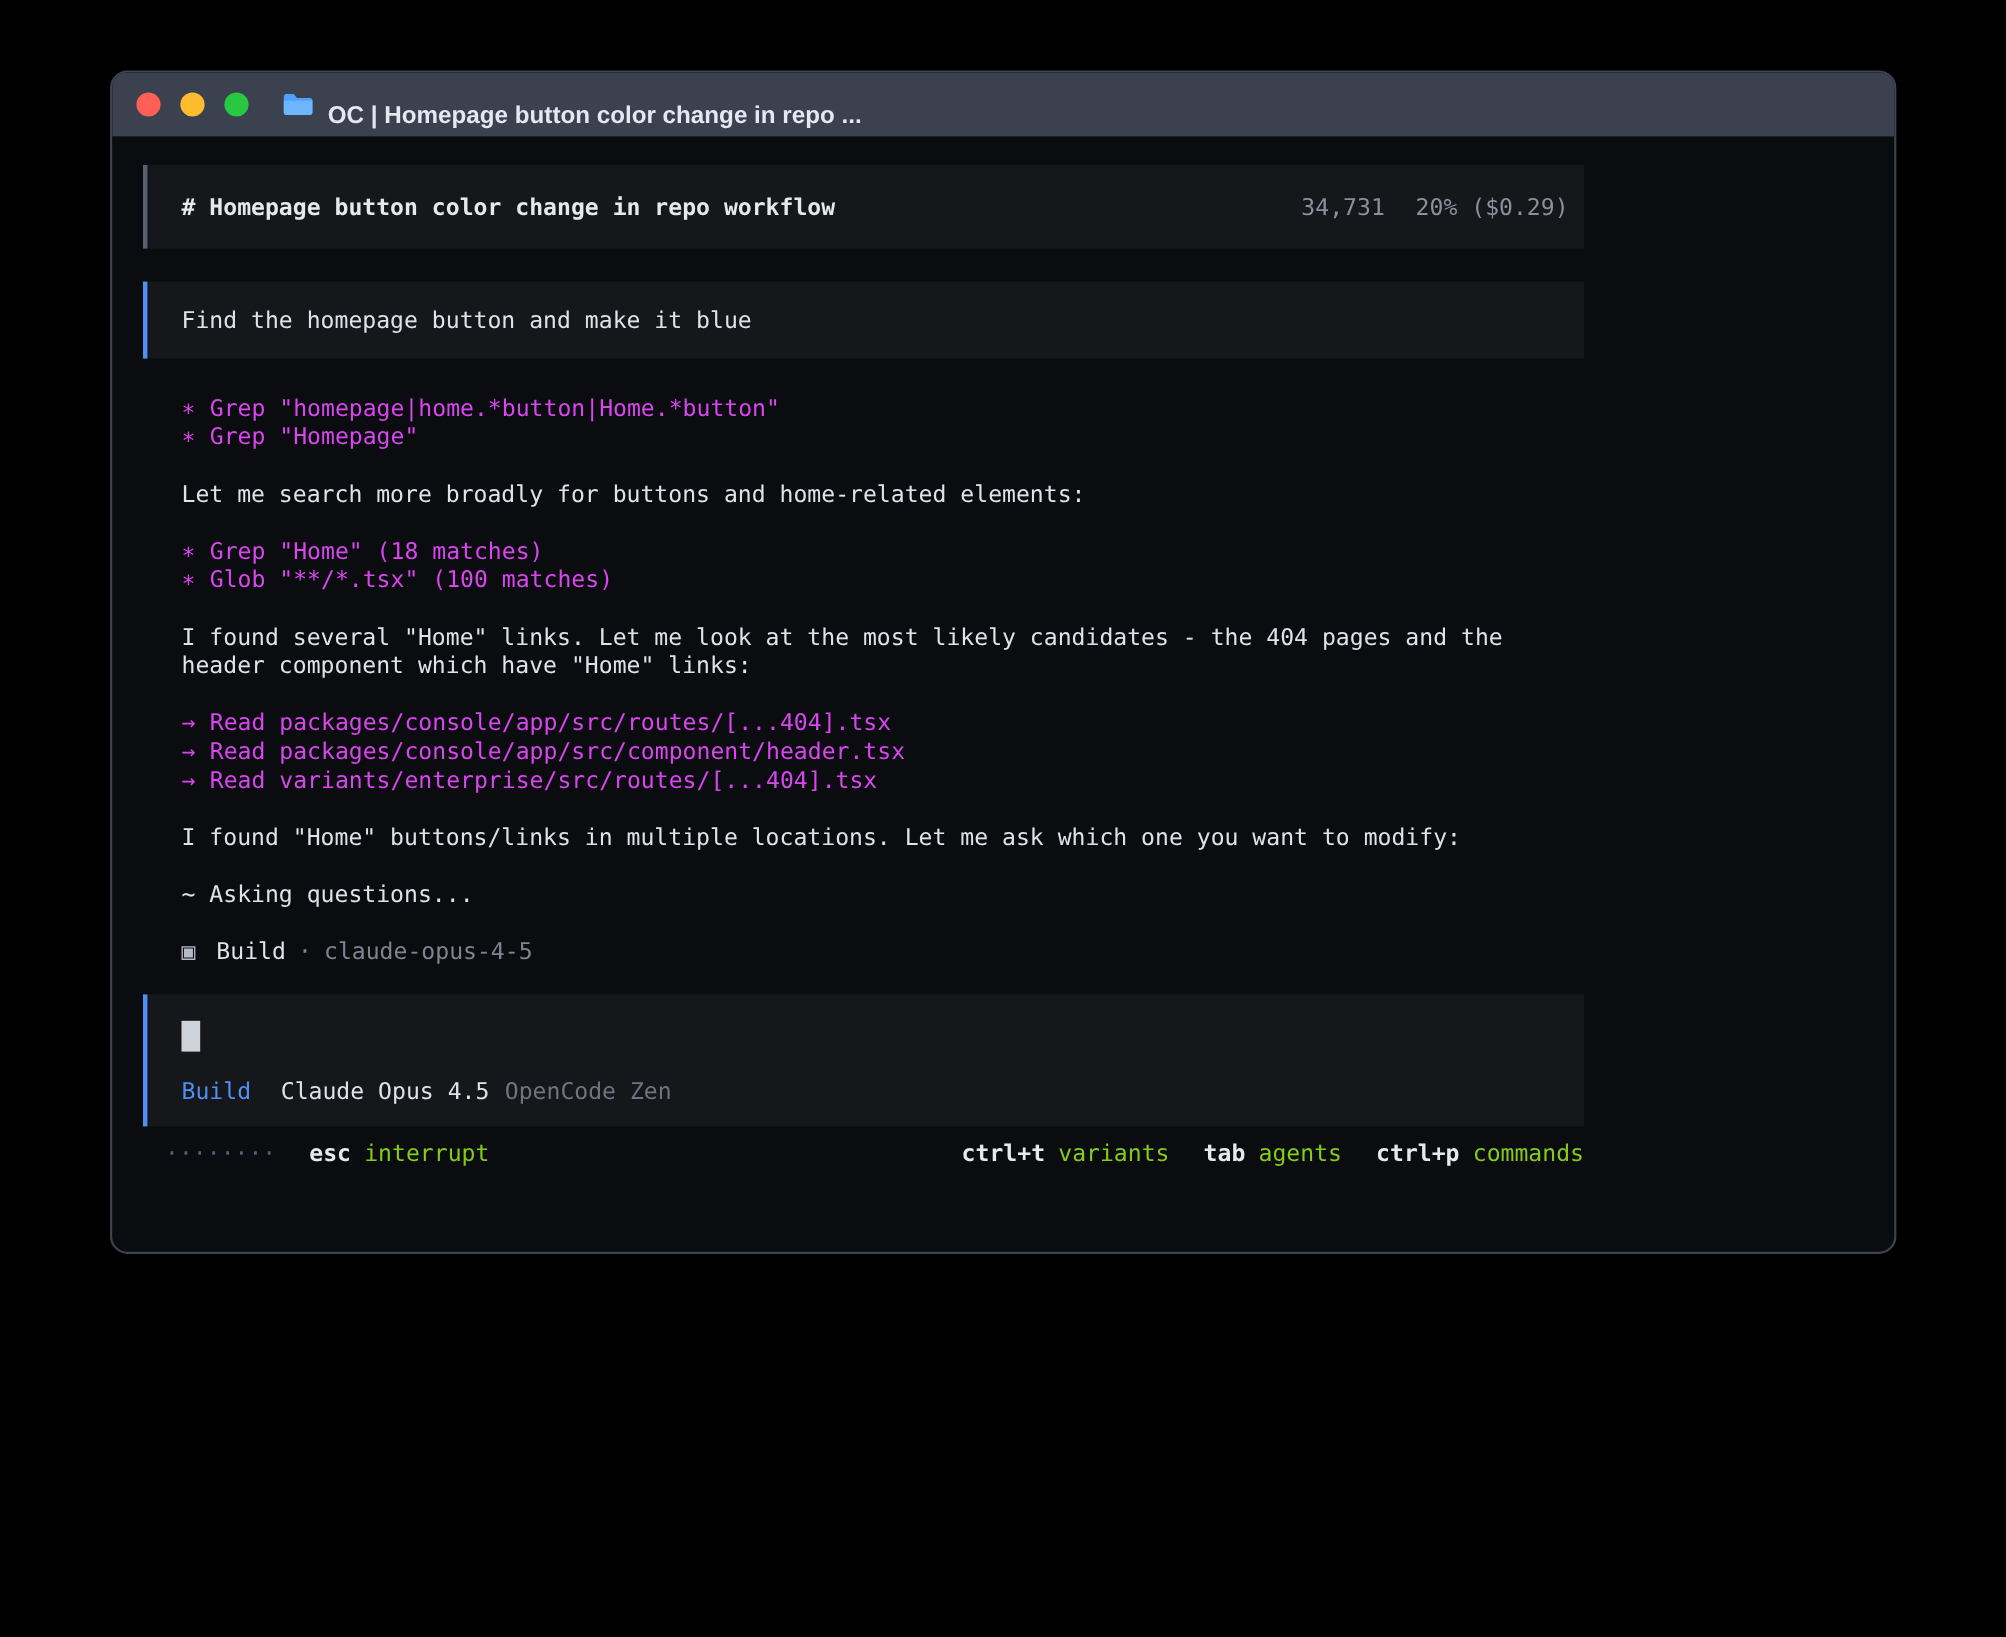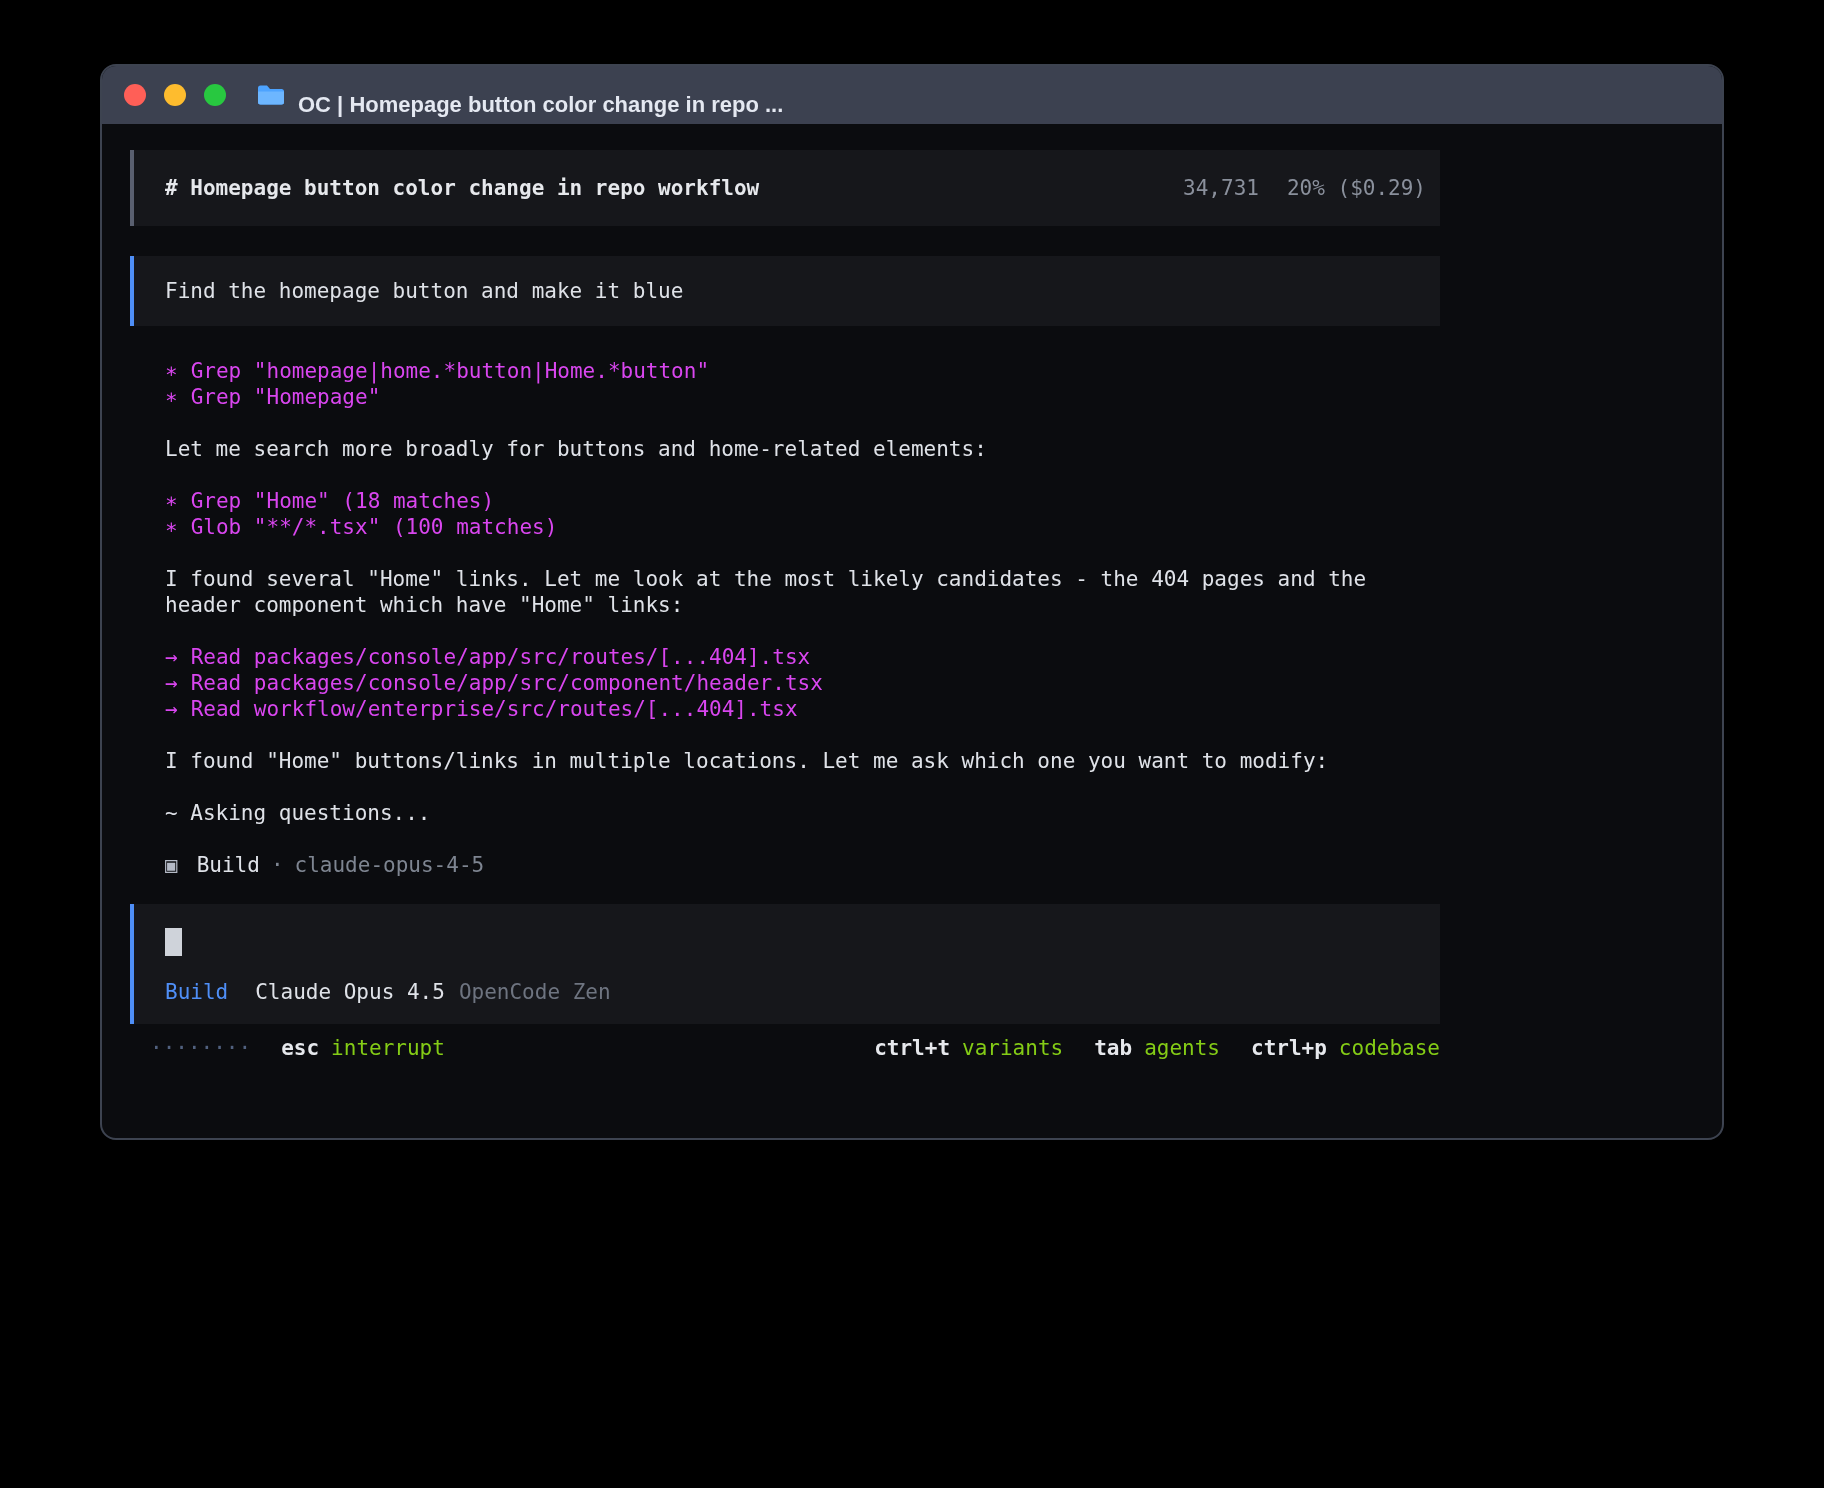--- a/index.html
+++ b/index.html
@@ -123,21 +123,21 @@
       <div class="para">
         <div class="tool-line"><span class="pfx">∗</span><span>Grep "Home" (18 matches)</span></div>
         <div class="tool-line"><span class="pfx">∗</span><span>Glob "**/*.tsx" (100 matches)</span></div>
       </div>
 
       <div class="para white">I found several "Home" links. Let me look at the most likely candidates - the 404 pages and the header component which have "Home" links:</div>
 
       <div class="para">
         <div class="tool-line"><span class="pfx">→</span><span>Read packages/console/app/src/routes/[...404].tsx</span></div>
         <div class="tool-line"><span class="pfx">→</span><span>Read packages/console/app/src/component/header.tsx</span></div>
-        <div class="tool-line"><span class="pfx">→</span><span>Read workflow/enterprise/src/routes/[...404].tsx</span></div>
+        <div class="tool-line"><span class="pfx">→</span><span>Read variants/enterprise/src/routes/[...404].tsx</span></div>
       </div>
 
       <div class="para white">I found "Home" buttons/links in multiple locations. Let me ask which one you want to modify:</div>
 
       <div class="para white">~ Asking questions...</div>
 
       <div class="para agent-badge">
         <span class="badge-icon">▣</span>
         <span class="badge-agent">Build</span>
         <span class="badge-sep">·</span>
@@ -155,18 +155,18 @@
 
     <div class="statusbar">
       <div class="status-left">
         <span class="spinner-dots">········</span>
         <span class="key">esc</span>
         <span class="label">interrupt</span>
       </div>
       <div class="status-right">
         <span class="shortcut"><span class="key">ctrl+t</span><span class="label">variants</span></span>
         <span class="shortcut"><span class="key">tab</span><span class="label">agents</span></span>
-        <span class="shortcut"><span class="key">ctrl+p</span><span class="label">codebase</span></span>
+        <span class="shortcut"><span class="key">ctrl+p</span><span class="label">commands</span></span>
       </div>
     </div>
 
   </div>
 </div>
 
 </body></html>

